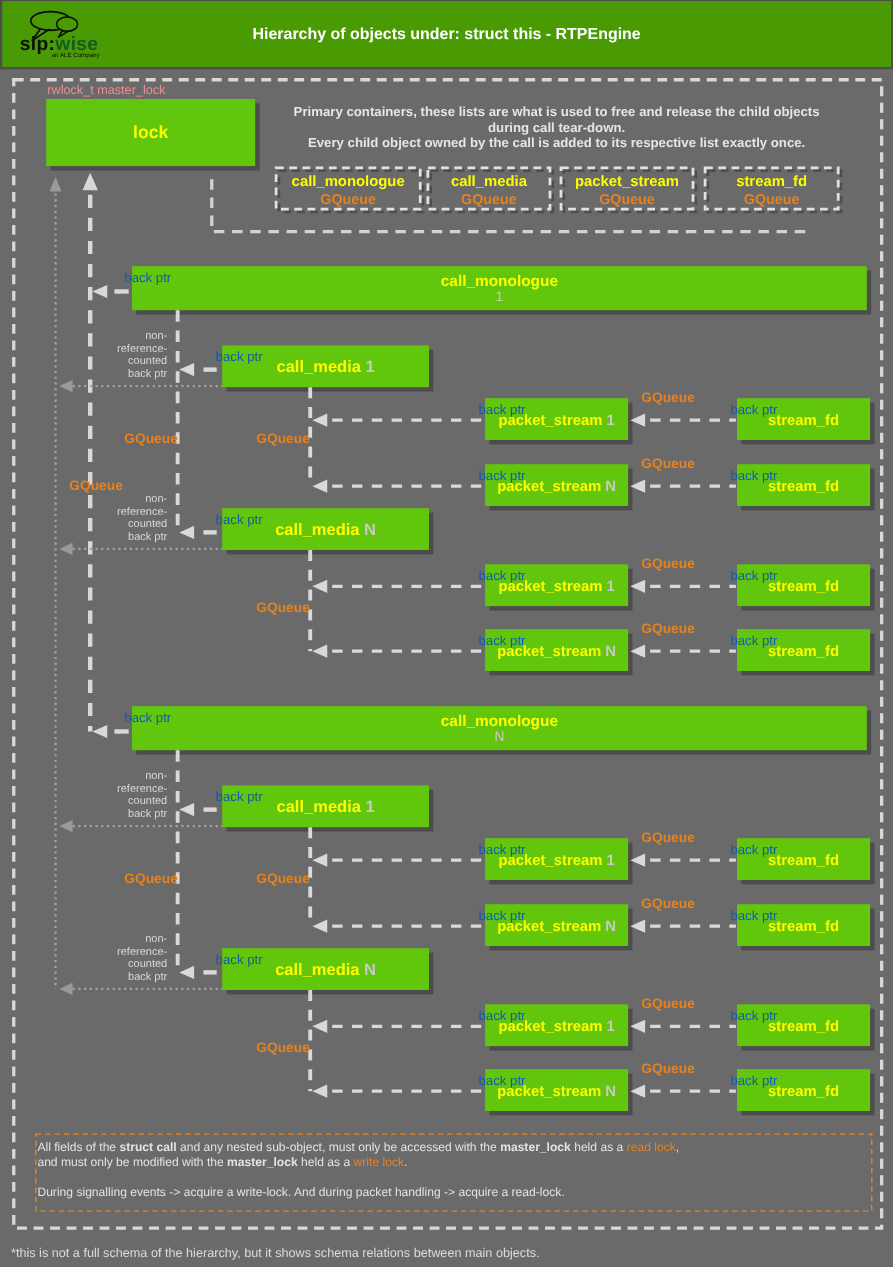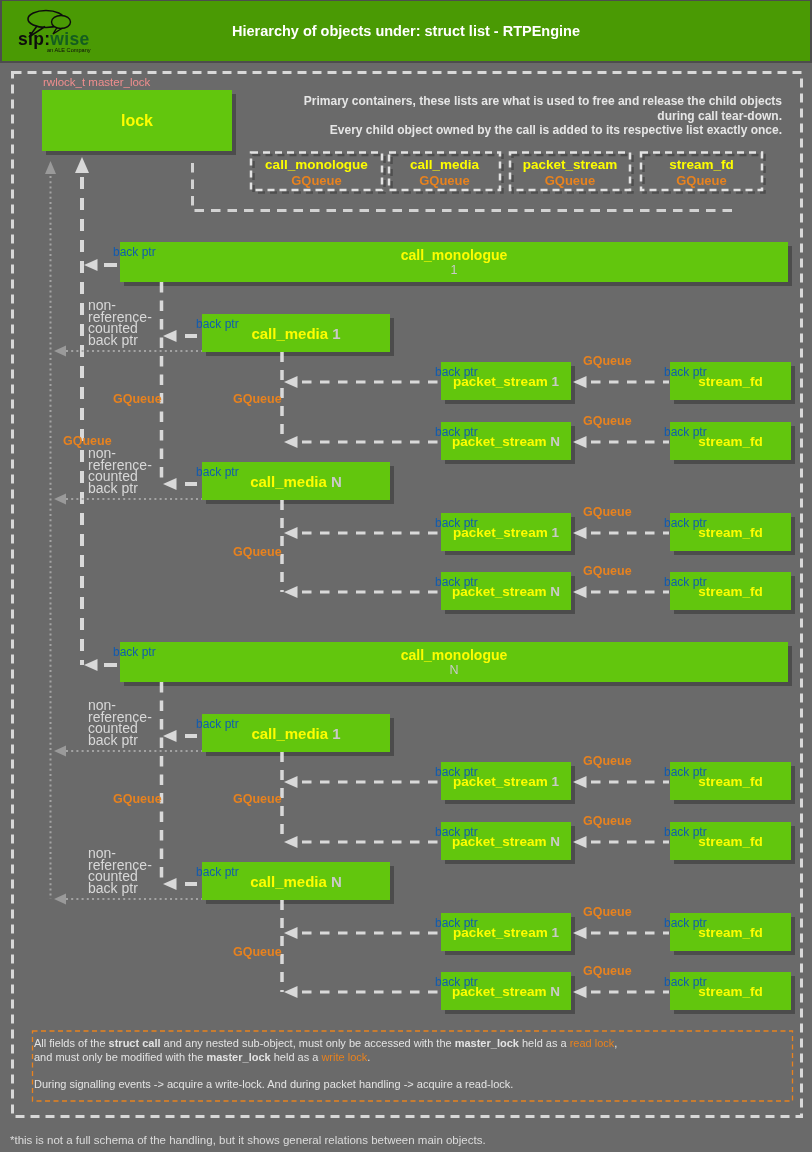--- a/index.html
+++ b/index.html
@@ -1,37 +1,37 @@
 <!DOCTYPE html>
 <html><head><meta charset="utf-8"><style>
 html,body{margin:0;padding:0}
 body{width:812px;height:1152px;background:#6a6a6a;font-family:"Liberation Sans",sans-serif;position:relative;overflow:hidden}
 .box{position:absolute;background:#62c60d;box-shadow:4px 4px 0 rgba(0,0,0,0.28);display:flex;align-items:center;justify-content:center}
 .yt{color:#fdfd00;font-weight:bold}
 .num{color:#c9c9c9}
 .bp{position:absolute;color:#0f5cb0;font-size:12px;white-space:nowrap}
 .gq{position:absolute;color:#e8821e;font-weight:bold;font-size:12.5px}
 .sal{position:absolute;color:#ef8e8e;font-size:11.5px}
-.nrc{position:absolute;color:#d8d8d8;font-size:14px;line-height:11.7px;text-align:left;width:64px}
+.nrc{position:absolute;color:#d8d8d8;font-size:10px;line-height:11.7px;text-align:right;width:64px}
 </style></head><body>
 <div style="position:absolute;left:0;top:0;width:812px;height:63px;background:#4d4d4d"></div>
 <div style="position:absolute;left:2px;top:1px;width:808px;height:60px;background:#4a9a04"></div>
-<div style="position:absolute;left:0;top:23px;width:812px;text-align:center;color:#ffffff;font-weight:bold;font-size:14.5px">Hierarchy of objects under: struct list - RTPEngine</div>
+<div style="position:absolute;left:0;top:23px;width:812px;text-align:center;color:#ffffff;font-weight:bold;font-size:14.5px">Hierarchy of objects under: struct this - RTPEngine</div>
 <svg style="position:absolute;left:16px;top:4px" width="92" height="56" viewBox="0 0 92 56">
 <ellipse cx="30" cy="15" rx="18" ry="8.5" fill="none" stroke="#0d0d0d" stroke-width="1.6"></ellipse>
 <path d="M21 22 L13 33 L29 22.5" fill="none" stroke="#0d0d0d" stroke-width="1.5"></path>
 <ellipse cx="45" cy="18" rx="9.5" ry="6.5" fill="#4a9a04" stroke="#0d0d0d" stroke-width="1.4"></ellipse>
 <path d="M41 23.5 L37 30 L46.5 24" fill="none" stroke="#0d0d0d" stroke-width="1.4"></path>
 <text x="2" y="41" font-family="Liberation Sans, sans-serif" font-size="17.5" font-weight="bold" fill="#0d0d0d" letter-spacing="0.3">sip:<tspan fill="#145d20">wise</tspan></text>
 <text x="31" y="47.5" font-family="Liberation Sans, sans-serif" font-size="5.6" fill="#0d0d0d">an ALE Company</text>
 </svg>
 <div class="box" style="left:42px;top:90px;width:190px;height:61px">
     <span class="yt" style="font-size:16px">lock</span>
   </div>
-<div style="position:absolute;left:230px;top:94px;width:552px;text-align:right;color:#e6e6e6;font-weight:bold;font-size:12px;line-height:14.5px">Primary containers, these lists are what is used to free and release the child objects<br>during call tear-down.<br>Every child object owned by the call is added to its respective list exactly once.</div>
+<div style="position:absolute;left:230px;top:94px;width:552px;text-align:center;color:#e6e6e6;font-weight:bold;font-size:12px;line-height:14.5px">Primary containers, these lists are what is used to free and release the child objects<br>during call tear-down.<br>Every child object owned by the call is added to its respective list exactly once.</div>
 <div style="position:absolute;left:251px;top:157px;width:131px;text-align:center;font-weight:bold;font-size:13.5px;line-height:15.5px"><span style="color:#fdfd00">call_monologue</span><br><span style="color:#e8821e;font-size:13px">GQueue</span></div>
 <div style="position:absolute;left:389px;top:157px;width:111px;text-align:center;font-weight:bold;font-size:13.5px;line-height:15.5px"><span style="color:#fdfd00">call_media</span><br><span style="color:#e8821e;font-size:13px">GQueue</span></div>
 <div style="position:absolute;left:510px;top:157px;width:120px;text-align:center;font-weight:bold;font-size:13.5px;line-height:15.5px"><span style="color:#fdfd00">packet_stream</span><br><span style="color:#e8821e;font-size:13px">GQueue</span></div>
 <div style="position:absolute;left:641px;top:157px;width:121px;text-align:center;font-weight:bold;font-size:13.5px;line-height:15.5px"><span style="color:#fdfd00">stream_fd</span><br><span style="color:#e8821e;font-size:13px">GQueue</span></div>
 <div class="box" style="left:120px;top:242px;width:668px;height:40px">
     <div style="text-align:center;line-height:14px"><span class="yt" style="font-size:14px">call_monologue</span><br><span class="num" style="font-size:12.5px">1</span></div>
   </div>
 <div class="box" style="left:202px;top:314px;width:188px;height:38px">
     <span class="yt" style="font-size:15px">call_media&nbsp;</span>
     <span class="num" style="font-size:15px;font-weight:bold">1</span>
@@ -101,21 +101,21 @@
     <span class="yt" style="font-size:13.5px">stream_fd</span>
   </div>
 <div class="box" style="left:441px;top:972px;width:130px;height:38px">
     <span class="yt" style="font-size:13.5px">packet_stream&nbsp;</span>
     <span class="num" style="font-size:13.5px;font-weight:bold">N</span>
   </div>
 <div class="box" style="left:670px;top:972px;width:121px;height:38px">
     <span class="yt" style="font-size:13.5px">stream_fd</span>
   </div>
 <div style="position:absolute;left:34px;top:1037px;width:750px;color:#e3e3e3;font-size:11px;line-height:13.5px">All fields of the <b>struct call</b> and any nested sub-object, must only be accessed with the <b>master_lock</b> held as a <span style="color:#e8821e">read lock</span>,<br>and must only be modified with the <b>master_lock</b> held as a <span style="color:#e8821e">write lock</span>.<br><br>During signalling events -&gt; acquire a write-lock. And during packet handling -&gt; acquire a read-lock.</div>
-<div style="position:absolute;left:10px;top:1134px;color:#dcdcdc;font-size:11.5px">*this is not a full schema of the handling, but it shows general relations between main objects.</div>
+<div style="position:absolute;left:10px;top:1134px;color:#dcdcdc;font-size:11.5px">*this is not a full schema of the hierarchy, but it shows schema relations between main objects.</div>
 <svg style="position:absolute;left:0;top:0;pointer-events:none" width="812" height="1152" viewBox="0 0 812 1152">
 <rect x="12.5" y="72.5" width="789" height="1044" fill="none" stroke="#d8d8d8" stroke-width="3" stroke-dasharray="9 6"></rect>
 <rect x="253.5" y="155" width="131" height="37.5" fill="none" stroke="#4e4e4e" stroke-width="2.5" stroke-dasharray="7 5"></rect>
 <rect x="251" y="152.5" width="131" height="37.5" fill="none" stroke="#e2e2e2" stroke-width="2.5" stroke-dasharray="7 5"></rect>
 <rect x="391.5" y="155" width="111" height="37.5" fill="none" stroke="#4e4e4e" stroke-width="2.5" stroke-dasharray="7 5"></rect>
 <rect x="389" y="152.5" width="111" height="37.5" fill="none" stroke="#e2e2e2" stroke-width="2.5" stroke-dasharray="7 5"></rect>
 <rect x="512.5" y="155" width="120" height="37.5" fill="none" stroke="#4e4e4e" stroke-width="2.5" stroke-dasharray="7 5"></rect>
 <rect x="510" y="152.5" width="120" height="37.5" fill="none" stroke="#e2e2e2" stroke-width="2.5" stroke-dasharray="7 5"></rect>
 <rect x="643.5" y="155" width="121" height="37.5" fill="none" stroke="#4e4e4e" stroke-width="2.5" stroke-dasharray="7 5"></rect>
 <rect x="641" y="152.5" width="121" height="37.5" fill="none" stroke="#e2e2e2" stroke-width="2.5" stroke-dasharray="7 5"></rect>

